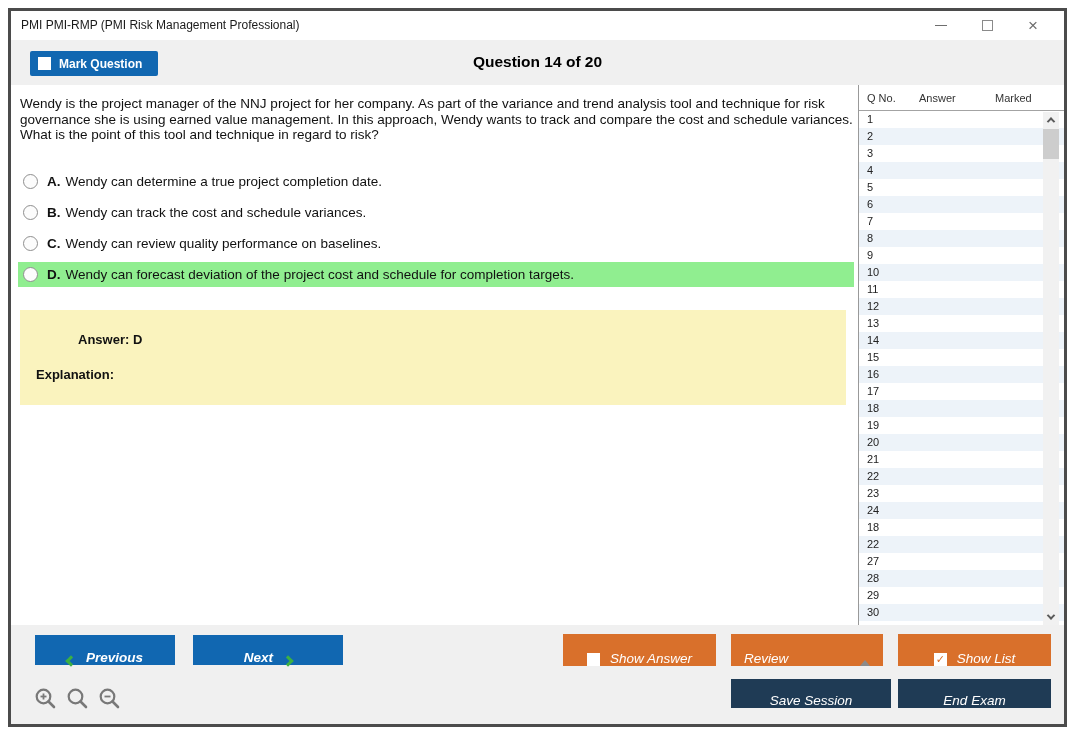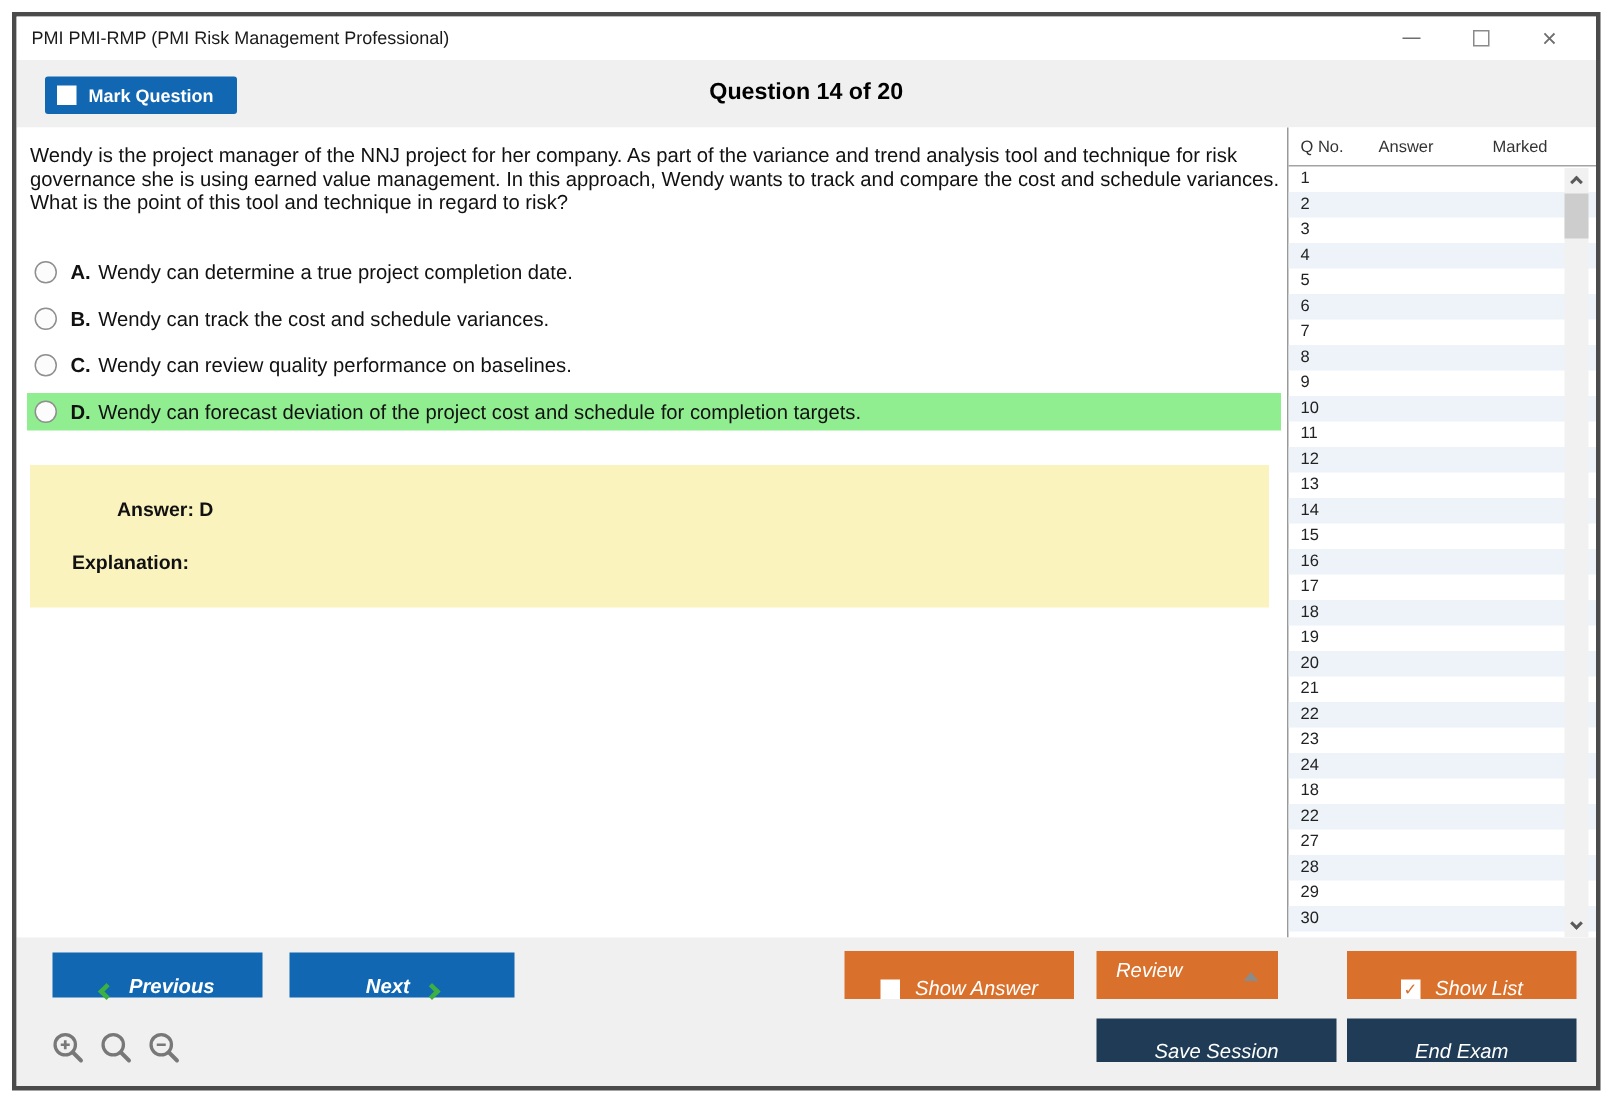--- a/index.html
+++ b/index.html
@@ -29,21 +29,21 @@
   
   .main { position:absolute; top:74px; left:0; right:0; height:540px; background:#fff; }
   .question-text { position:absolute; left:9px; top:11px; width:842px; font-size:13.5px; line-height:15.5px; color:#111; }
   .option { position:absolute; left:7px; width:836px; height:25px; display:flex; align-items:center; font-size:13.5px; color:#111; cursor:pointer; }
   .option.highlighted { background:var(--green-hl); }
   .opt-a { top:84px; } .opt-b { top:115px; } .opt-c { top:146px; } .opt-d { top:177px; }
   .radio { width:15px; height:15px; border-radius:50%; border:1px solid #8f8f8f; background:#fcfcfc; margin:0 9px 0 5px; flex:0 0 auto; }
   .opt-letter { font-weight:bold; margin-right:5px; }
   .answer-panel { position:absolute; left:9px; top:225px; width:826px; height:95px; background:var(--yellow); }
   .answer-line { position:absolute; left:18px; top:22px; font-size:13px; font-weight:bold; color:#111;margin-left:40px; }
-  .explanation-line { position:absolute; left:28px; top:57px; font-size:13px; font-weight:bold; color:#111; }
+  .explanation-line { position:absolute; left:16px; top:57px; font-size:13px; font-weight:bold; color:#111; }
   
   .sidebar { position:absolute; left:847px; top:74px; width:206px; height:540px; background:#fff; border-left:1px solid #999; }
   .list-header { height:25px; display:flex; align-items:center; padding-left:8px; font-size:11px; color:#333; }
   .col-qno { width:52px; } .col-answer { width:76px; } .col-marked { flex:1; }
   .list-body { position:absolute; top:25px; left:0; right:0; bottom:0; border-top:1px solid #a3a3a3; overflow:hidden; }
   .list-row { height:17px; line-height:17px; font-size:11px; color:#222; padding-left:8px; display:flex; cursor:pointer; }
   .list-row.alt { background:var(--alt-row); }
   .scrollbar { position:absolute; top:1px; right:5px; bottom:0; width:16px; background:#f1f1f1; }
   .sb-arrow { position:absolute; left:0; width:16px; height:16px; display:flex; align-items:center; justify-content:center; cursor:pointer; }
   .sb-up { top:0; } .sb-down { bottom:0; }
@@ -55,21 +55,21 @@
   .footer { position:absolute; top:614px; left:0; right:0; bottom:0; background:#f0f0f0; }
   .btn { position:absolute; display:flex; align-items:flex-end; color:#fff; cursor:pointer;font-style:italic; }
   .btn-blue { background:var(--blue); height:30px; top:10px; font-weight:bold; font-size:13.5px; justify-content:center; gap:11px; }
   .btn-prev { left:24px; width:140px; }
   .btn-next { left:182px; width:150px; }
   .chev { width:8px; height:8px; border-style:solid; border-color:var(--chev-green); border-width:3px 3px 0 0; flex:0 0 auto; }
   .chev.left { transform:rotate(-135deg); }
   .chev.right { transform:rotate(45deg); }
   .btn-orange { background:var(--orange); height:32px; top:9px; font-size:13.5px; }
   .btn-show-answer { left:552px; width:153px; justify-content:center; gap:10px; }
-  .btn-review { left:720px; width:121px; padding:12px 13px; justify-content:space-between; }
+  .btn-review { left:720px; width:152px; padding:0 13px; justify-content:space-between; }
   .btn-show-list { left:887px; width:153px; justify-content:center; gap:10px; }
   .tri-up { width:0; height:0; border-left:5px solid transparent; border-right:5px solid transparent; border-bottom:6px solid #8b8b8b; }
   .btn-navy { background:var(--navy); height:29px; top:54px; font-size:13.5px; justify-content:center; }
   .btn-save { left:720px; width:160px; }
   .btn-end { left:887px; width:153px; }
   .zoom-tools { position:absolute; left:23px; top:62px; display:flex; gap:8px; }
   .zoom-tools svg { cursor:pointer; }
 </style>
 </head>
 <body>

